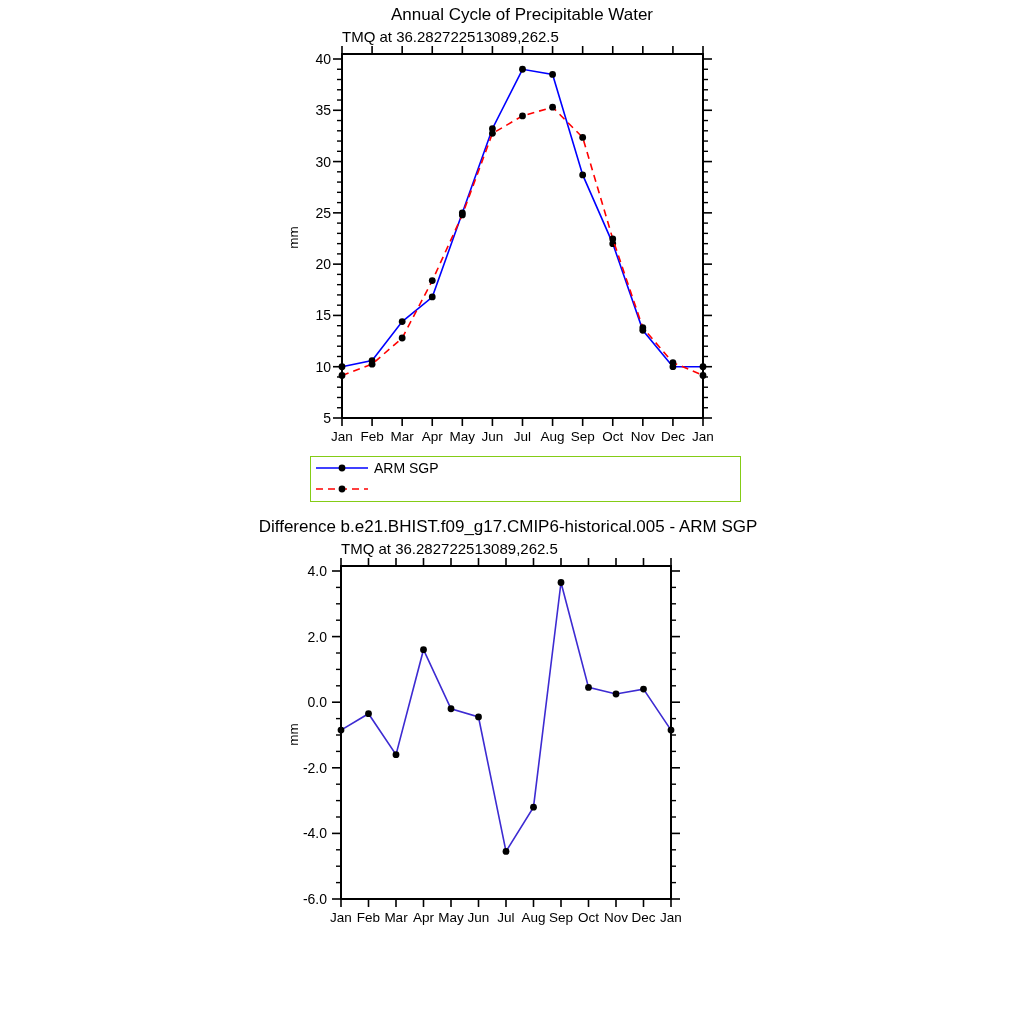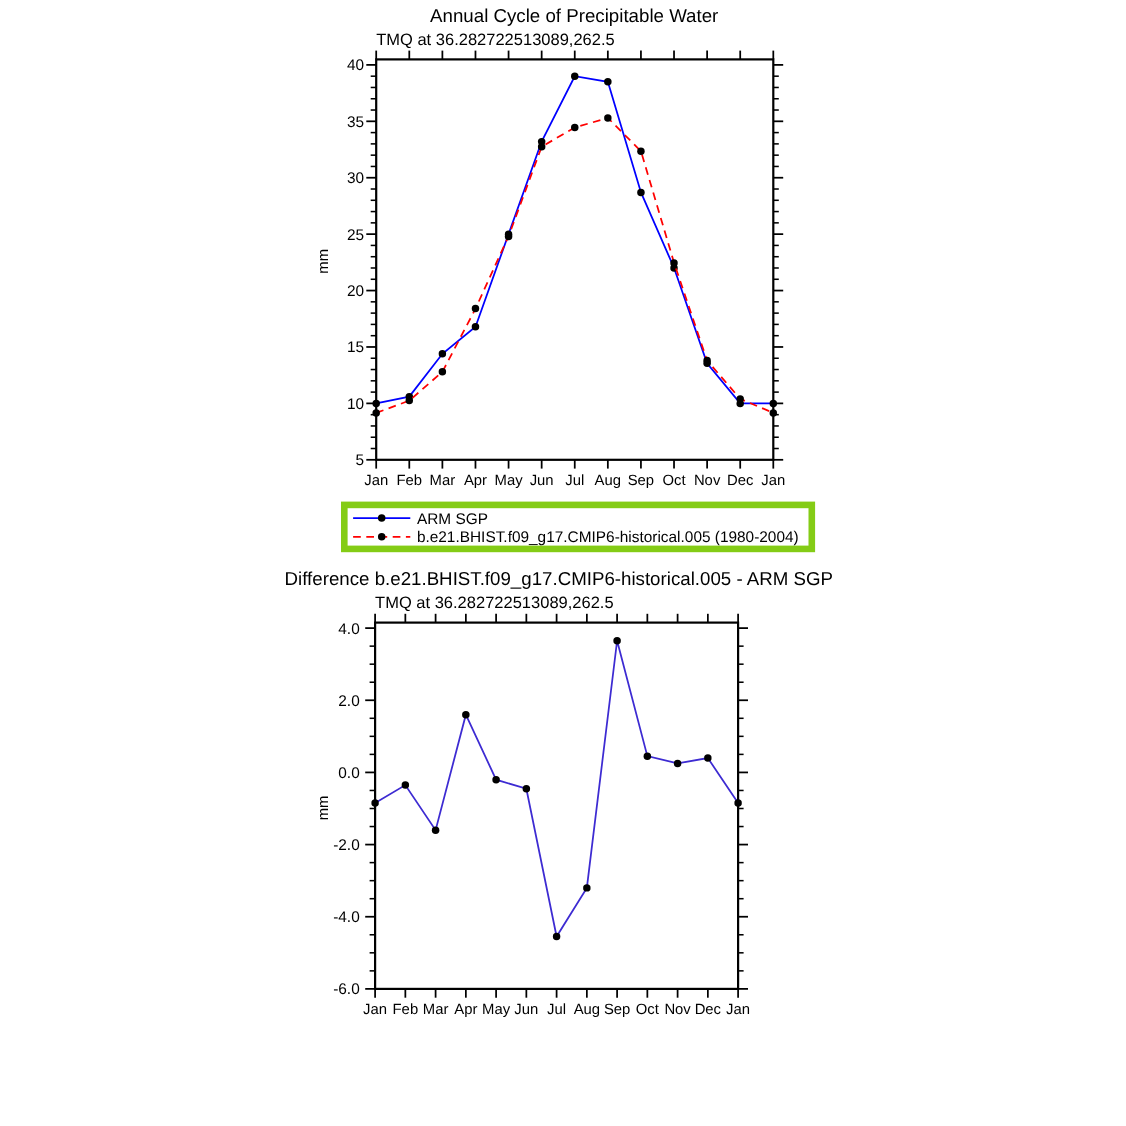--- a/index.html
+++ b/index.html
@@ -36,21 +36,21 @@
     transform-origin:center;
     white-space:nowrap;
   }
   .yl1{left:282px;top:230px;}
   .yl2{left:282px;top:727px;}
   .legend{
     position:absolute;
     left:310px;top:456px;
     width:431px;height:46px;
     box-sizing:border-box;
-    border:6px solid #84cc16;
+    border:1px solid #84cc16;
     display:flex;
     flex-direction:column;
     justify-content:flex-start;
     padding-left:3px;
     background:#fff;
   }
   .legend-row{display:flex;align-items:center;height:21px;}
   .legend-sample{flex:0 0 56px;}
   .legend-label{font-size:14px;margin-left:4px;white-space:nowrap;}
 </style>
@@ -326,21 +326,20 @@
           <line x1="2" y1="8" x2="54" y2="8" stroke="#0000ff" stroke-width="1.6"></line>
           <circle cx="28" cy="8" r="3.4" fill="#000"></circle>
         </svg>
       <span class="legend-label">ARM SGP</span>
     </div>
     <div class="legend-row">
       <svg class="legend-sample" width="56" height="16" viewBox="0 0 56 16">
           <line x1="2" y1="8" x2="54" y2="8" stroke="#ff0000" stroke-width="1.6" stroke-dasharray="7 5"></line>
           <circle cx="28" cy="8" r="3.4" fill="#000"></circle>
         </svg>
-      <span class="legend-label">b.e21.BHIST.f09_g17.CMIP6-historical.005 (1980-2004)</span>
     </div>
   </div>
 
   <div class="chart-title t2">Difference b.e21.BHIST.f09_g17.CMIP6-historical.005 - ARM SGP</div>
   <div class="chart-subtitle s2">TMQ at 36.282722513089,262.5</div>
   <div class="ylabel yl2">mm</div>
 
 </div>
 
 </body></html>

